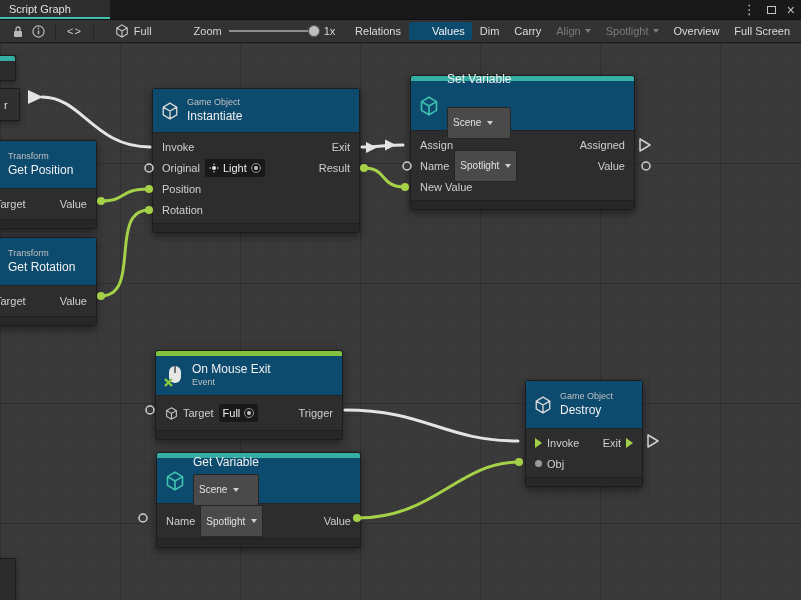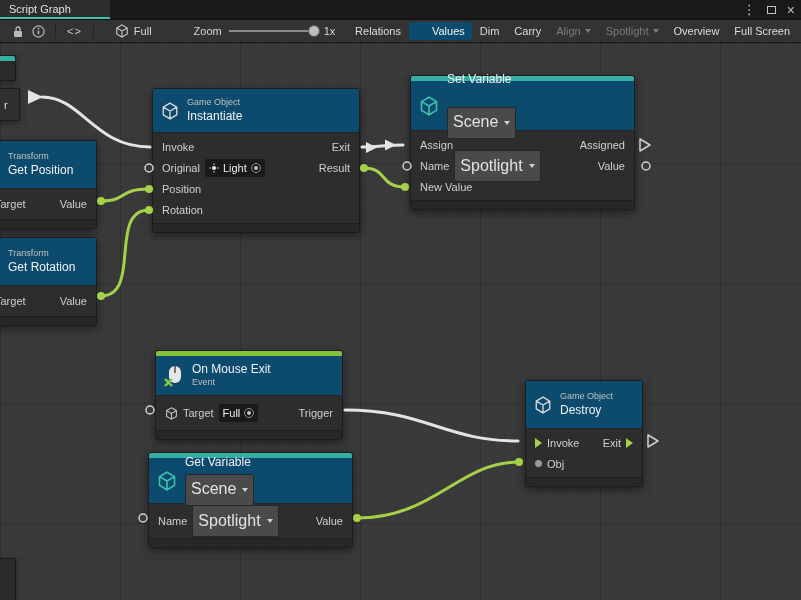--- a/index.html
+++ b/index.html
@@ -61,21 +61,21 @@
   .hcat { font-size:9px; color:#c0c0c0; }
   .htitle { font-size:12px; color:#f1f1f1; }
   .nbody { padding:3px 0 1px; }
   .prow { height:21px; display:flex; align-items:center; gap:5px; padding:0 9px; }
   .prow-tall { height:24px; }
   .right { margin-left:auto; }
   .nfoot { height:9px; background:#272727; border-top:1px solid #1f1f1f; border-radius:0 0 2px 2px;
            margin-top:2px; }
 
   .dd { background:#4a4a4a; border:1px solid #262626; border-radius:2px; height:32px;
-        display:inline-flex; align-items:center; gap:6px; padding:0 5px; color:#e2e2e2; font-size:16px; }
+        display:inline-flex; align-items:center; gap:6px; padding:0 5px; color:#e2e2e2; font-size:10px; }
   .dd .caret { border-top-color:#cfcfcf; }
   .pill { background:#191919; border-radius:2px; height:16px; display:inline-flex; align-items:center;
           gap:4px; padding:9px 4px; color:#ececec; }
   .picker { width:10px; height:10px; border:1px solid #909090; border-radius:50%;
             display:inline-flex; align-items:center; justify-content:center; flex:0 0 auto; }
   .picker::after { content:""; width:4px; height:4px; border-radius:50%; background:#c4c4c4; }
   .flowarrow { width:0; height:0; border-top:5px solid transparent; border-bottom:5px solid transparent;
                border-left:7px solid #a5d149; display:inline-block; }
   .graydot { width:7px; height:7px; border-radius:50%; background:#9a9a9a; display:inline-block; }
 
@@ -304,21 +304,21 @@
           <span class="pill">
             <span>Full</span>
             <span class="picker"></span>
           </span>
           <span class="right">Trigger</span>
         </div>
       </div>
       <div class="nfoot"></div>
     </div>
 
-    <div class="node" style="left:148px; top:409px; width:205px;">
+    <div class="node" style="left:156px; top:409px; width:205px;">
       <div class="colorbar bar-teal"></div>
       <div class="nhead" style="height:46px;">
         <svg width="20" height="20" viewBox="0 0 16 16">
           <path d="M8 1 L14 4.5 V11.5 L8 15 L2 11.5 V4.5 Z M2 4.5 L8 8 L14 4.5 M8 8 V15" fill="none" stroke="#3fc1b0" stroke-width="1.3"></path>
         </svg>
         <div class="htxt" style="gap:3px;">
           <span class="htitle">Get Variable</span>
           <span class="dd">
             <span>Scene</span>
             <span class="caret"></span>

